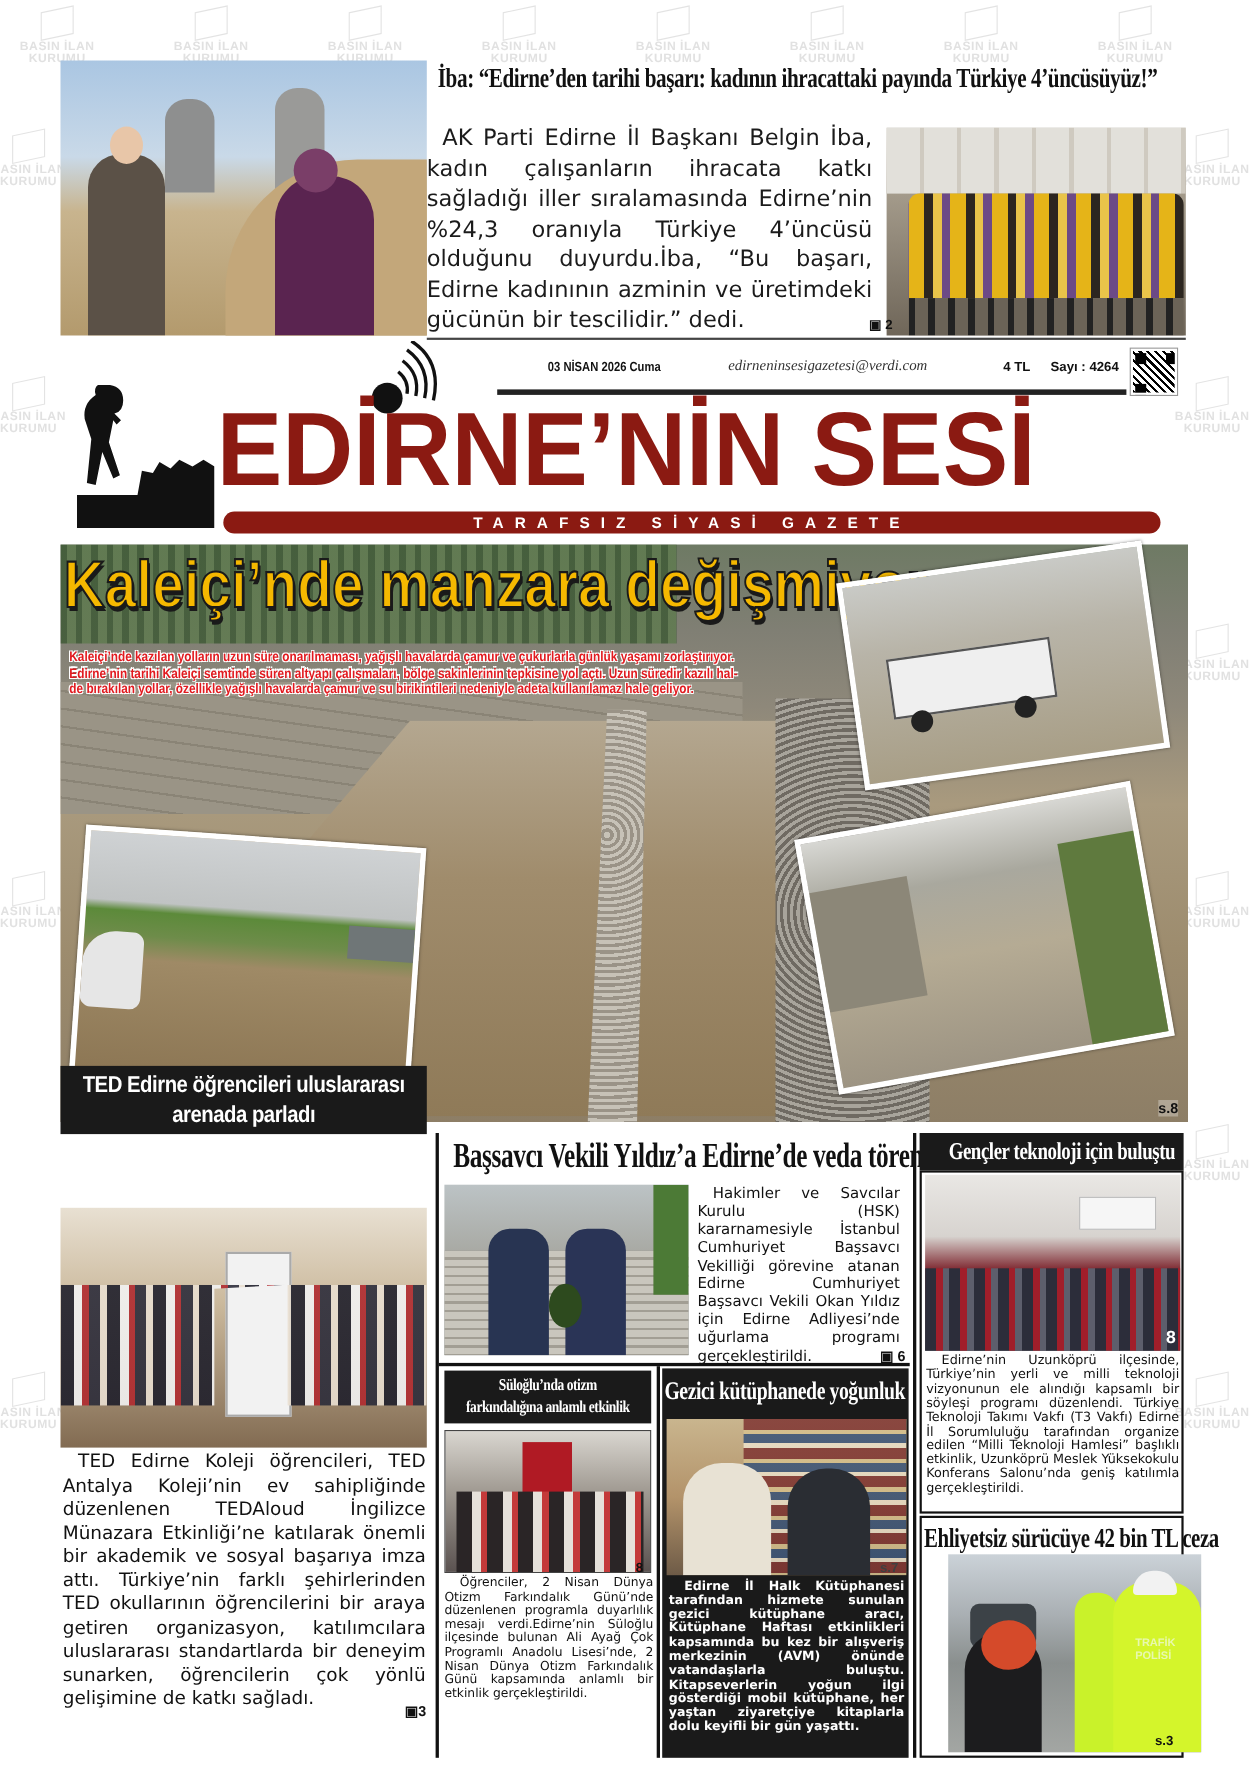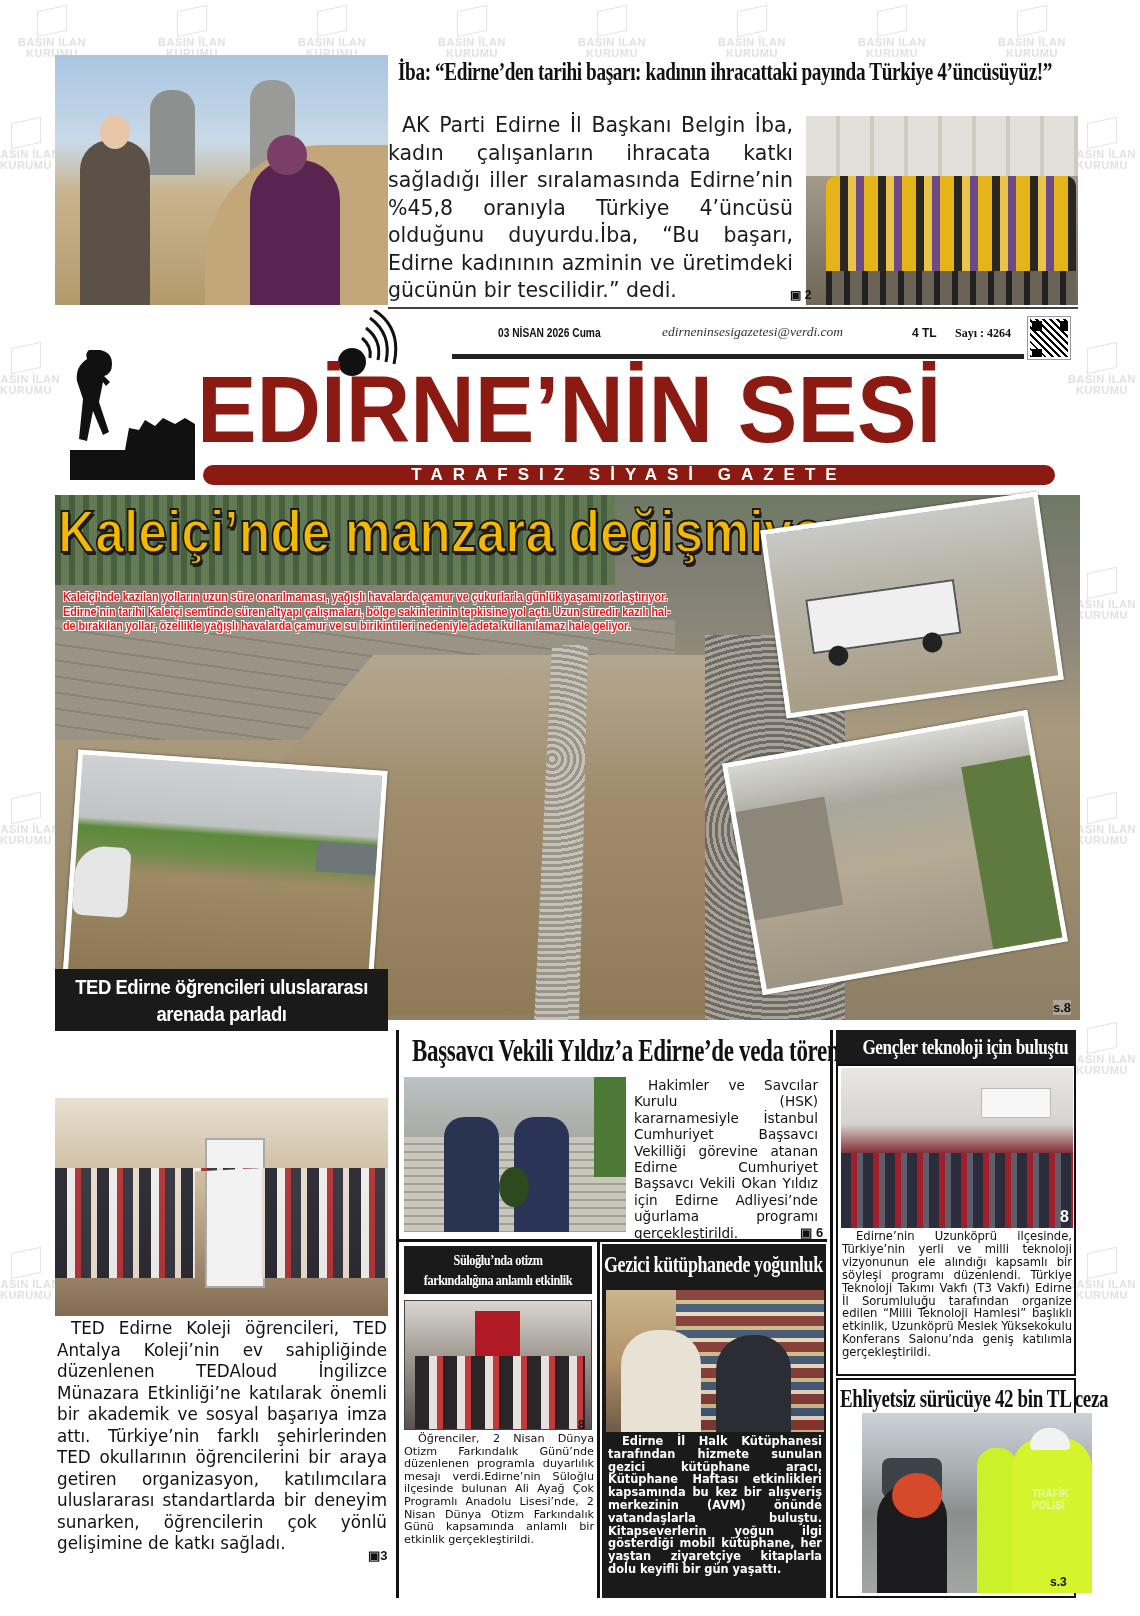--- a/index.html
+++ b/index.html
@@ -44,37 +44,37 @@
     <div class="abs" style="left:195px;top:25px;width:45px;height:95px;background:#9a9a98;border-radius:20px 20px 0 0;"></div>
     <div class="abs" style="left:150px;top:90px;width:200px;height:170px;background:#c3a77a;border-radius:120px 0 0 0;"></div>
     <div class="abs" style="left:25px;top:85px;width:70px;height:165px;background:#5b5147;border-radius:30px 30px 0 0;"></div>
     <div class="abs" style="left:45px;top:60px;width:30px;height:34px;background:#e8c6a8;border-radius:50%;"></div>
     <div class="abs" style="left:195px;top:105px;width:90px;height:145px;background:#5a2450;border-radius:40px 40px 0 0;"></div>
     <div class="abs" style="left:212px;top:80px;width:40px;height:40px;background:#7a3e68;border-radius:50%;"></div>
   </div>
 
   <h1 class="cond abs" style="left:398px;top:56px;width:665px;font-size:25px;line-height:32px;white-space:nowrap;transform:scaleX(0.77);transform-origin:left;color:#111;">İba: “Edirne’den tarihi başarı: kadının ihracattaki payında Türkiye 4’üncüsüyüz!”</h1>
 
-  <p class="body-text abs" style="left:388px;top:112px;width:405px;font-size:20.5px;line-height:27.5px;color:#1b1b1b;">AK Parti Edirne İl Başkanı Belgin İba, kadın çalışanların ihracata katkı sağladığı iller sıralamasında Edirne’nin %45,8 oranıyla Türkiye 4’üncüsü olduğunu duyurdu.İba, “Bu başarı, Edirne kadınının azminin ve üretimdeki gücünün bir tescilidir.” dedi.</p>
+  <p class="body-text abs" style="left:388px;top:112px;width:405px;font-size:20.5px;line-height:27.5px;color:#1b1b1b;">AK Parti Edirne İl Başkanı Belgin İba, kadın çalışanların ihracata katkı sağladığı iller sıralamasında Edirne’nin %24,3 oranıyla Türkiye 4’üncüsü olduğunu duyurdu.İba, “Bu başarı, Edirne kadınının azminin ve üretimdeki gücünün bir tescilidir.” dedi.</p>
 
   <div class="photo" style="left:806px;top:116px;width:272px;height:189px;background:linear-gradient(180deg,#d8d4cc 0%,#a59c8c 30%,#6f6659 100%);">
     <div class="abs" style="left:0;top:0;width:272px;height:60px;background:repeating-linear-gradient(90deg,#e2e0da 0 30px,#cfcac0 30px 34px);"></div>
     <div class="abs" style="left:20px;top:60px;width:250px;height:95px;background:repeating-linear-gradient(90deg,#e5b418 0 14px,#2c2620 14px 22px,#e9c44a 22px 30px,#6c4a86 30px 38px);border-radius:10px 10px 0 0;"></div>
     <div class="abs" style="left:20px;top:155px;width:250px;height:34px;background:repeating-linear-gradient(90deg,#222 0 6px,#6b6357 6px 18px);"></div>
   </div>
 
   <span class="pageref" style="left:790px;top:288px;">▣ <span>2</span></span>
   <div class="abs" style="left:388px;top:307px;width:690px;height:2px;background:#444;"></div>
 </section>
 
 <header>
   <span class="abs" style="left:498px;top:326px;font-family:'Liberation Sans',sans-serif;font-weight:bold;font-size:12px;transform:scaleX(0.85);transform-origin:left;">03 NİSAN 2026 Cuma</span>
   <span class="abs" style="left:662px;top:324px;font-family:'Liberation Serif',serif;font-style:italic;font-size:13.5px;color:#333;">edirneninsesigazetesi@verdi.com</span>
   <span class="abs" style="left:912px;top:326px;font-family:'Liberation Sans',sans-serif;font-weight:bold;font-size:12px;">4 TL</span>
-  <span class="abs" style="left:955px;top:326px;font-family:Liberation Serif, serif;font-weight:bold;font-size:12px;">Sayı : 4264</span>
+  <span class="abs" style="left:955px;top:326px;font-family:Liberation Sans, sans-serif;font-weight:bold;font-size:12px;">Sayı : 4264</span>
   <div class="abs" style="left:1028px;top:317px;width:42px;height:42px;background:
         linear-gradient(#000,#000) 2px 2px/10px 10px no-repeat,
         linear-gradient(#000,#000) 30px 2px/10px 10px no-repeat,
         linear-gradient(#000,#000) 2px 30px/10px 10px no-repeat,
         repeating-linear-gradient(45deg,#000 0 2px,#fff 2px 5px);
         border:2px solid #fff;outline:1px solid #999;"></div>
   <div class="abs" style="left:452px;top:354px;width:572px;height:5px;background:#222;"></div>
 
   <svg class="abs" style="left:330px;top:310px;" width="100" height="70" viewBox="0 0 100 70">
     <circle cx="22" cy="52" r="14" fill="#111"></circle>
@@ -85,21 +85,21 @@
   </svg>
 
   <svg class="abs" style="left:70px;top:350px;" width="125" height="130" viewBox="0 0 125 130">
     <path d="M30 0 q12 2 12 14 q0 10 -8 12 l6 6 l-4 4 l-3 -4 l-4 20 l10 30 l-6 3 l-10 -24 l-6 30 l-8 -2 l4 -40 l-6 -18 q-2 -14 10 -22 q-2 -6 2 -9z" fill="#111"></path>
     <rect x="0" y="100" width="125" height="30" fill="#111"></rect>
     <path d="M55 100 l4 -22 l10 2 l6 -10 l10 6 l8 -8 l12 6 l10 -6 l10 6 v26z" fill="#111"></path>
   </svg>
 
   <div class="abs" style="left:197px;top:362px;font-family:'Liberation Sans',sans-serif;font-weight:bold;font-size:95px;line-height:95px;color:#8b1a12;white-space:nowrap;transform:scaleX(0.94);transform-origin:left;">EDİRNE’NİN SESİ</div>
   <div class="abs" style="left:203px;top:465px;width:852px;height:20px;background:#8b1a12;border-radius:10px;text-align:center;">
-    <span style="font-family:'Liberation Sans',sans-serif;font-weight:bold;font-size:17px;line-height:20px;letter-spacing:10px;color:#fff;">TARAFSIZ SİYASİ GAZETE</span>
+    <span style="font-family:'Liberation Sans',sans-serif;font-weight:bold;font-size:14px;line-height:20px;letter-spacing:10px;color:#fff;">TARAFSIZ SİYASİ GAZETE</span>
   </div>
 </header>
 
 <section>
   <div class="photo" style="left:55px;top:495px;width:1025px;height:525px;background:linear-gradient(180deg,#6e7a64 0%,#807f74 15%,#8e887a 28%,#a99a7e 45%,#9d8c6e 70%,#8d7e66 100%);">
     <div class="abs" style="left:0;top:0;width:560px;height:90px;background:repeating-linear-gradient(90deg,#3f5a36 0 6px,#5f7a4f 6px 14px);opacity:.85;"></div>
     <div class="abs" style="left:0;top:125px;width:620px;height:120px;background:repeating-linear-gradient(8deg,#9a9486 0 14px,#8a8476 14px 16px);"></div>
     <div class="abs" style="left:150px;top:160px;width:560px;height:360px;background:linear-gradient(180deg,#b4a790 0%,#a08c6c 40%,#8f7a58 100%);clip-path:polygon(30% 0,100% 0,95% 100%,0 100%,8% 40%);"></div>
     <div class="abs" style="left:470px;top:150px;width:90px;height:380px;background:repeating-radial-gradient(circle at 30% 30%,#c7c2b7 0 3px,#9a9387 3px 6px);clip-path:polygon(30% 0,70% 0,60% 100%,10% 100%);"></div>
     <div class="abs" style="left:650px;top:140px;width:140px;height:390px;background:repeating-radial-gradient(circle at 50% 50%,#a8a49b 0 3px,#6f6a62 3px 6px);"></div>
@@ -175,21 +175,21 @@
 <div class="abs" style="left:597px;top:1242px;width:3px;height:356px;background:#111;"></div>
 
 <section>
   <div class="abs" style="left:602px;top:1244px;width:224px;height:354px;background:#1a1a1a;"></div>
   <h3 class="cond abs" style="left:604px;top:1250px;width:240px;font-size:23px;line-height:30px;color:#fff;white-space:nowrap;transform:scaleX(0.78);transform-origin:left;">Gezici kütüphanede yoğunluk</h3>
   <div class="photo" style="left:606px;top:1290px;width:218px;height:142px;background:linear-gradient(180deg,#c9b58e 0%,#b3936a 50%,#6e5b47 100%);">
     <div class="abs" style="left:70px;top:0;width:148px;height:142px;background:repeating-linear-gradient(180deg,#7a2c2c 0 10px,#d8c38f 10px 14px,#2e4d78 14px 22px,#efe6d0 22px 26px);opacity:.8;"></div>
     <div class="abs" style="left:15px;top:40px;width:80px;height:102px;background:#e8e2d4;border-radius:35px 35px 0 0;"></div>
     <div class="abs" style="left:110px;top:45px;width:75px;height:97px;background:#2a2d33;border-radius:35px 35px 0 0;"></div>
   </div>
-  <span class="pageref" style="left:800px;top:1418px;color:#b91c1c;">s.7</span>
+  <span class="pageref" style="left:800px;top:1418px;color:#404040;">s.7</span>
   <p class="body-text abs" style="left:608px;top:1435px;width:214px;font-size:11.4px;line-height:12.8px;color:#fff;font-weight:bold;">Edirne İl Halk Kütüphanesi tarafından hizmete sunulan gezici kütüphane aracı, Kütüphane Haftası etkinlikleri kapsamında bu kez bir alışveriş merkezinin (AVM) önünde vatandaşlarla buluştu. Kitapseverlerin yoğun ilgi gösterdiği mobil kütüphane, her yaştan ziyaretçiye kitaplarla dolu keyifli bir gün yaşattı.</p>
 </section>
 
 <div class="abs" style="left:830px;top:1030px;width:3px;height:568px;background:#111;"></div>
 
 <section>
   <div class="abs hdr-black" style="left:836px;top:1030px;width:240px;height:34px;">
     <h3 class="cond" style="font-size:22px;line-height:34px;white-space:nowrap;transform:scaleX(0.78);">Gençler teknoloji için buluştu</h3>
   </div>
   <div class="frame" style="left:836px;top:1064px;width:240px;height:312px;"></div>

